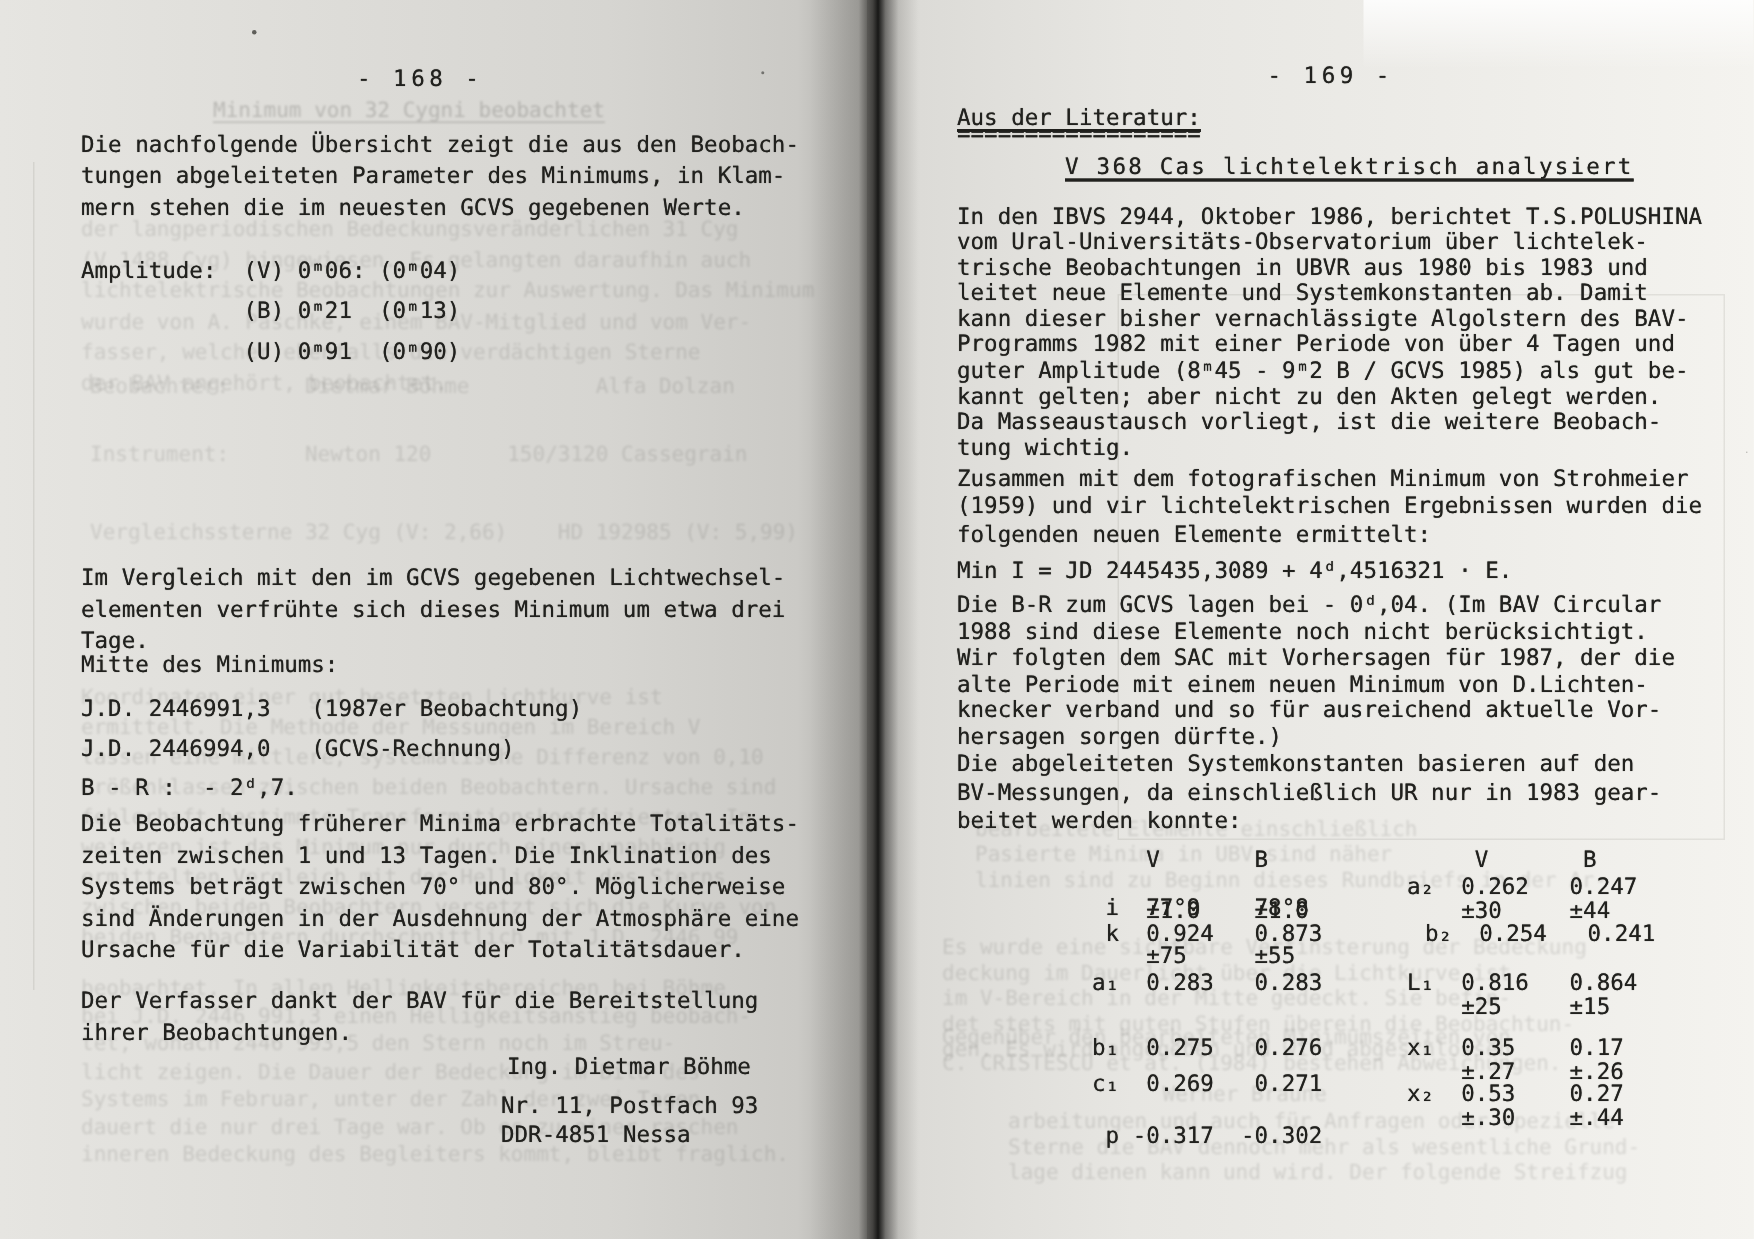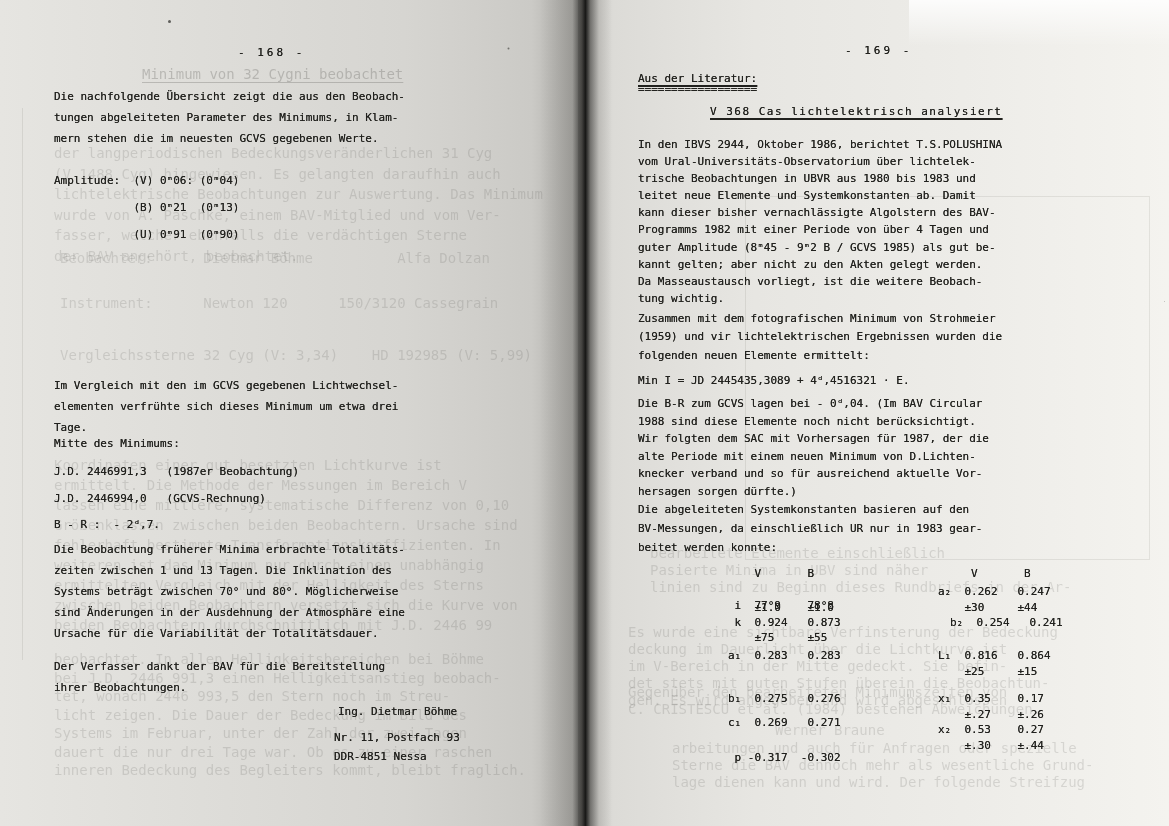--- a/index.html
+++ b/index.html
@@ -12,21 +12,21 @@
   .scan{position:absolute;inset:0;}
   .page{position:absolute;top:0;height:826px;z-index:0;}
   .page-l{left:0;width:578px;
     background:linear-gradient(90deg,#e6e5e1 0%,#deddd9 35%,#d6d5d1 70%,#cbcac6 92%,#a8a7a3 100%);}
   .page-r{left:578px;width:591px;
     background:linear-gradient(90deg,#8f8e8a 0%,#c6c5c1 2%,#dcdbd7 6%,#e7e6e2 30%,#edecE8 65%,#f4f3ef 100%);}
   .gutter{position:absolute;left:540px;top:0;width:72px;height:826px;z-index:5;
     background:linear-gradient(90deg,rgba(60,58,54,0) 0%,rgba(60,58,54,.16) 45%,rgba(28,27,25,.7) 58%,rgba(10,10,9,.92) 63%,rgba(30,29,27,.5) 70%,rgba(90,88,84,.15) 82%,rgba(120,118,114,0) 100%);}
   .corner-light{position:absolute;right:0;top:0;width:260px;height:46px;z-index:4;
     background:linear-gradient(180deg,rgba(255,255,255,.85),rgba(255,255,255,0));}
-  .t{position:absolute;white-space:pre;font-size:11px;line-height:21px;z-index:2;
+  .t{position:absolute;white-space:pre;font-size:15px;line-height:21px;z-index:2;
      text-shadow:0 0 .5px rgba(30,30,25,.85);}
   .pageno{letter-spacing:3px;}
   .u{text-decoration:underline;text-underline-offset:3px;text-decoration-thickness:1.5px;}
   .title-r{letter-spacing:1.5px;}
   .bleed{position:absolute;white-space:pre;font-size:14px;z-index:1;
      color:#4d4c48;opacity:.16;filter:blur(.7px);text-shadow:none;}
   .bleed-title{opacity:.26;text-decoration:underline;text-underline-offset:3px;}
   .ghostbox{position:absolute;z-index:1;border:1px solid rgba(40,40,36,.09);}
   .ghostline{position:absolute;z-index:1;background:rgba(40,40,36,.09);}
   .speck{position:absolute;left:168px;top:20px;width:3px;height:3px;border-radius:50%;
@@ -44,21 +44,21 @@
   <div class="ghostline" style="left:22px;top:108px;width:1px;height:552px;"></div>
   <div class="bleed bleed-title" style="left:142px;top:66px;">Minimum von 32 Cygni beobachtet</div>
   <div class="bleed" style="left:54px;top:143px;line-height:20.5px;">der langperiodischen Bedeckungsveränderlichen 31 Cyg
 (V 1488 Cyg) hingewiesen. Es gelangten daraufhin auch
 lichtelektrische Beobachtungen zur Auswertung. Das Minimum
 wurde von A. Paschke, einem BAV-Mitglied und vom Ver-
 fasser, welcher ebenfalls die verdächtigen Sterne
 der BAV angehört, beobachtet.</div>
   <div class="bleed" style="left:60px;top:250px;">Beobachter:      Dietmar Böhme          Alfa Dolzan</div>
   <div class="bleed" style="left:60px;top:295px;">Instrument:      Newton 120      150/3120 Cassegrain</div>
-  <div class="bleed" style="left:60px;top:347px;">Vergleichssterne 32 Cyg (V: 3,34)    HD 192985 (V: 5,99)</div>
+  <div class="bleed" style="left:60px;top:347px;">Vergleichssterne 32 Cyg (V: 2,66)    HD 192985 (V: 5,99)</div>
   <div class="bleed" style="left:54px;top:455px;line-height:20px;">Koordinaten einer gut besetzten Lichtkurve ist
 ermittelt. Die Methode der Messungen im Bereich V
 lassen eine mittlere, systematische Differenz von 0,10
 Größenklassen zwischen beiden Beobachtern. Ursache sind
 fehlerhaft bestimmte Transformationskoeffizienten. In
 weiteren ist das Minimum nur durch einen unabhängig
 ermittelten Vergleich mit der Helligkeit des Sterns
 zwischen beiden Beobachtern versetzt sich die Kurve von
 beiden Beobachtern durchschnittlich mit J.D. 2446 99</div>
   <div class="bleed" style="left:54px;top:650px;line-height:18.5px;">beobachtet. In allen Helligkeitsbereichen bei Böhme

